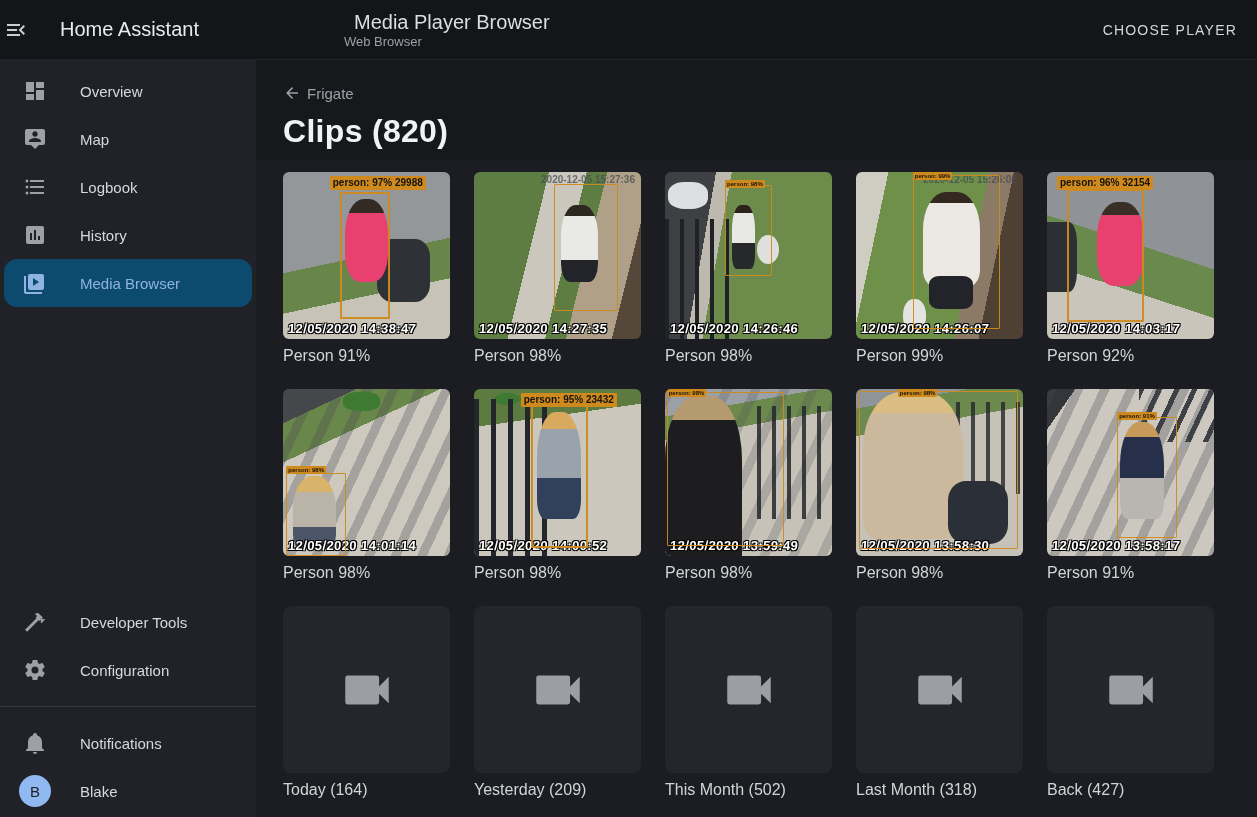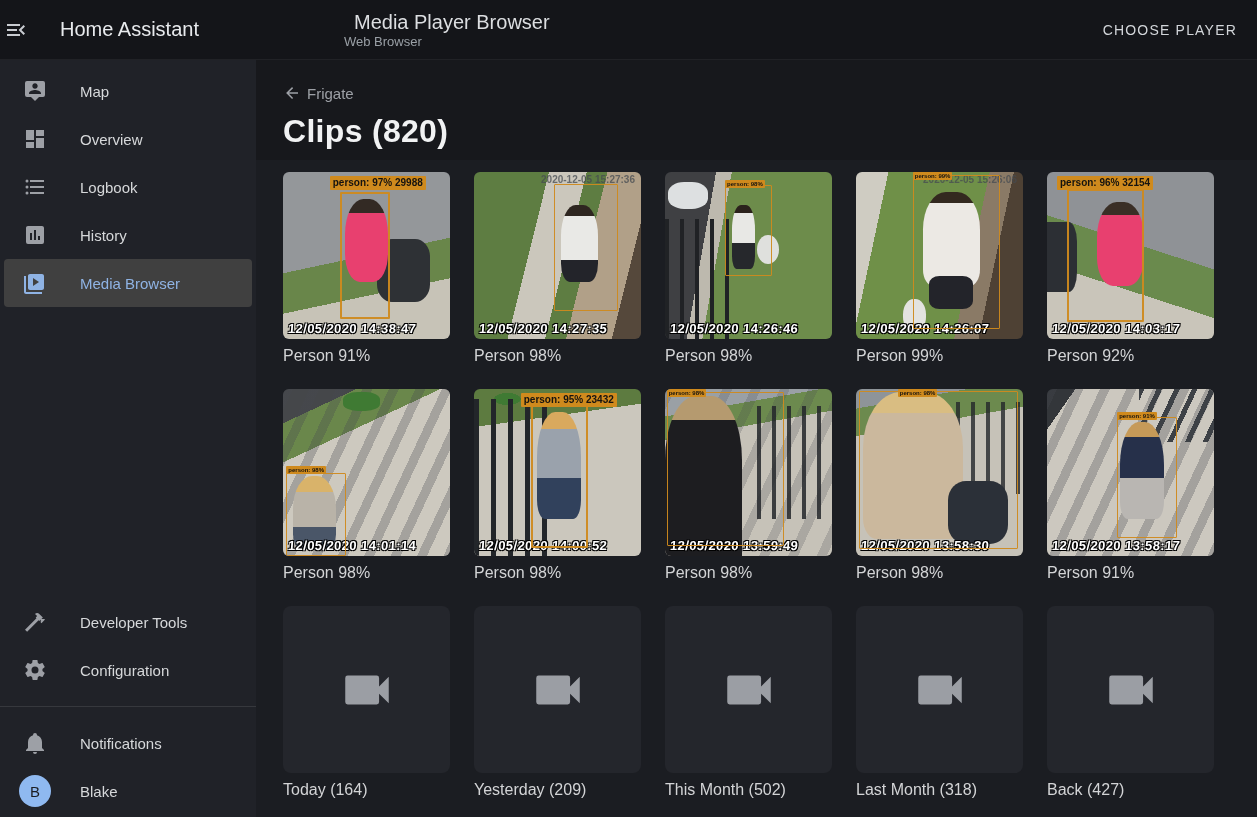--- a/index.html
+++ b/index.html
@@ -22,21 +22,21 @@
   .choose-player { font-size:14px; font-weight:500; letter-spacing:1.2px; color:#d3d6da;
     padding:0 20px; cursor:pointer; text-transform:uppercase; }
 
   
   .sidebar { grid-column:1; grid-row:2; background:#202228; display:flex; flex-direction:column;
     padding-top:7px; padding-bottom:2px; }
   .sb-item { height:48px; display:flex; align-items:center; padding-left:19px; margin:0 4px;
     border-radius:4px; cursor:pointer; color:#d6d8da; }
   .sb-icon { width:24px; height:24px; color:#9da0a6; flex:none; }
   .sb-label { margin-left:33px; font-size:15px; font-weight:500; white-space:nowrap; }
-  .sb-item.selected { background:#404040; color:#8fb3e4; }
+  .sb-item.selected { background:#0c4a6e; color:#8fb3e4;border-radius:13px; }
   .sb-item.selected .sb-icon { color:#8fb3e4; }
   .sb-footer { margin-top:auto; }
   .sb-divider { height:1px; background:rgba(255,255,255,.10); margin:12px 0; }
   .avatar { width:32px; height:32px; border-radius:50%; background:#8fb9f0; color:#1b1d22;
     font-size:15px; font-weight:500; display:flex; align-items:center; justify-content:center;
     flex:none; margin-left:-4px; }
   .sb-item .avatar + .sb-label { margin-left:29px; }
 
   
   .main { grid-column:2; grid-row:2; display:flex; flex-direction:column; background:#1b1d22; }
@@ -176,32 +176,32 @@
       </div>
       <div class="bar-spacer"></div>
       <div class="choose-player">CHOOSE PLAYER</div>
     </div>
   </div>
 
   <nav class="sidebar">
     <div class="sb-item">
       <span class="sb-icon">
         <svg viewBox="0 0 24 24" fill="currentColor">
-            <path d="M20,2H4A2,2 0 0,0 2,4V16A2,2 0 0,0 4,18H8L12,22L16,18H20A2,2 0 0,0 22,16V4A2,2 0 0,0 20,2M12,4.3C13.5,4.3 14.7,5.5 14.7,7C14.7,8.5 13.5,9.7 12,9.7C10.5,9.7 9.3,8.5 9.3,7C9.3,5.5 10.5,4.3 12,4.3M18,15H6V14.1C6,12.1 10,11 12,11C14,11 18,12.1 18,14.1V15Z"></path>
-          </svg>
-      </span>
-      <span class="sb-label">Map</span>
+            <path d="M13,3V9H21V3M13,21H21V11H13M3,21H11V15H3M3,13H11V3H3V13Z"></path>
+          </svg>
+      </span>
+      <span class="sb-label">Overview</span>
     </div>
     <div class="sb-item">
       <span class="sb-icon">
         <svg viewBox="0 0 24 24" fill="currentColor">
-            <path d="M13,3V9H21V3M13,21H21V11H13M3,21H11V15H3M3,13H11V3H3V13Z"></path>
-          </svg>
-      </span>
-      <span class="sb-label">Overview</span>
+            <path d="M20,2H4A2,2 0 0,0 2,4V16A2,2 0 0,0 4,18H8L12,22L16,18H20A2,2 0 0,0 22,16V4A2,2 0 0,0 20,2M12,4.3C13.5,4.3 14.7,5.5 14.7,7C14.7,8.5 13.5,9.7 12,9.7C10.5,9.7 9.3,8.5 9.3,7C9.3,5.5 10.5,4.3 12,4.3M18,15H6V14.1C6,12.1 10,11 12,11C14,11 18,12.1 18,14.1V15Z"></path>
+          </svg>
+      </span>
+      <span class="sb-label">Map</span>
     </div>
     <div class="sb-item">
       <span class="sb-icon">
         <svg viewBox="0 0 24 24" fill="currentColor">
             <path d="M7,5H21V7H7V5M7,13V11H21V13H7M4,4.5A1.5,1.5 0 0,1 5.5,6A1.5,1.5 0 0,1 4,7.5A1.5,1.5 0 0,1 2.5,6A1.5,1.5 0 0,1 4,4.5M4,10.5A1.5,1.5 0 0,1 5.5,12A1.5,1.5 0 0,1 4,13.5A1.5,1.5 0 0,1 2.5,12A1.5,1.5 0 0,1 4,10.5M7,19V17H21V19H7M4,16.5A1.5,1.5 0 0,1 5.5,18A1.5,1.5 0 0,1 4,19.5A1.5,1.5 0 0,1 2.5,18A1.5,1.5 0 0,1 4,16.5Z"></path>
           </svg>
       </span>
       <span class="sb-label">Logbook</span>
     </div>
     <div class="sb-item">

